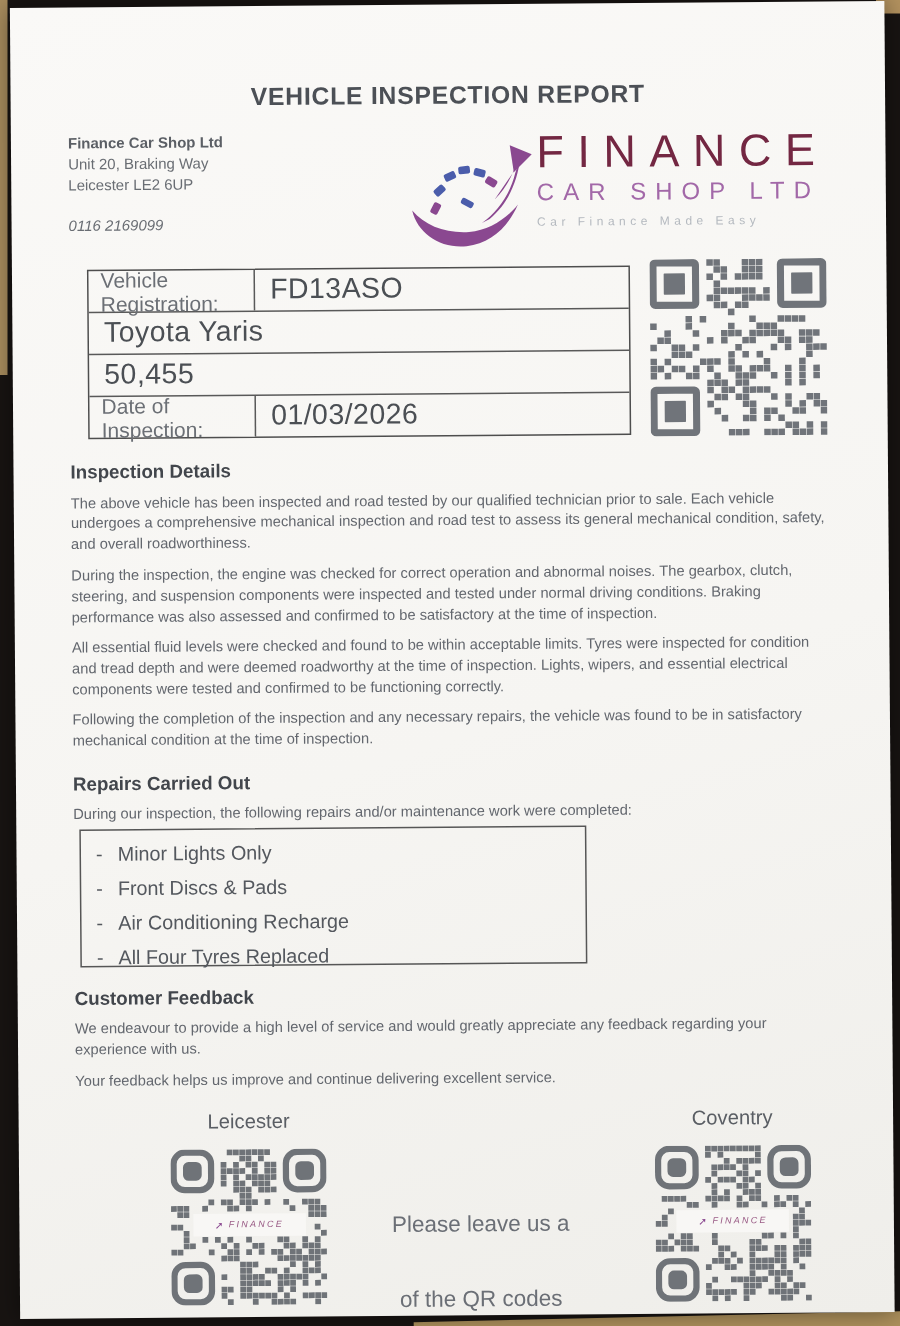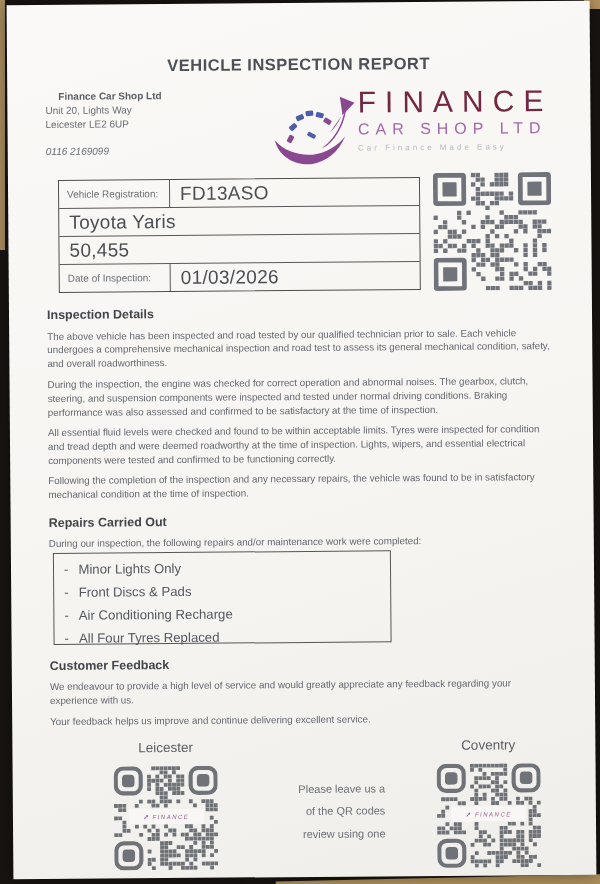--- a/index.html
+++ b/index.html
@@ -19,35 +19,35 @@
     transform:rotate(-0.45deg);transform-origin:50% 50%;
     box-shadow:0 0 16px rgba(0,0,0,.45);
     padding:0 38px;box-sizing:border-box;overflow:hidden;
   }
 
   .doc-title{margin-top:52px;text-align:center;font-size:16.5px;font-weight:bold;
     color:#4c5056;letter-spacing:.5px;}
 
   .header-row{display:flex;justify-content:space-between;margin-top:14px;}
   .company{font-size:10px;color:#696d73;line-height:14px;}
-  .company .co-name{font-weight:bold;color:#5b5f65;margin-left:13px;}
+  .company .co-name{font-weight:bold;color:#5b5f65;}
   .company .co-phone{margin-top:13px;font-style:italic;}
 
   .logo{display:flex;align-items:flex-start;margin-top:0;}
   .logo-badge{width:86px;height:74px;flex:none;margin-top:4px;}
   .logo-text{margin-left:2px;}
   .logo-line1{font-size:30px;line-height:30px;color:#732742;letter-spacing:9px;}
   .logo-line2{font-size:16px;line-height:20px;color:#a268a8;letter-spacing:6px;margin-top:2px;}
   .logo-tagline{font-size:8px;line-height:11px;color:#b4b9bf;letter-spacing:3px;margin-top:3px;}
 
   .vehicle-row{display:flex;margin-top:12px;}
   .vtable{margin-left:12px;width:360px;border:1.6px solid #4e4e4e;align-self:flex-start;}
   .t-row{display:flex;border-bottom:1px solid #595959;height:27px;align-items:center;}
   .t-row:last-child{border-bottom:none;}
-  .t-label{width:102px;flex:none;border-right:1px solid #595959;font-size:10px;
+  .t-label{width:102px;flex:none;border-right:1px solid #595959;font-size:14px;
     color:#6b6f75;padding-left:8px;align-self:stretch;display:flex;align-items:center;}
   .t-value{font-size:19px;color:#4b4f54;padding-left:10px;letter-spacing:.3px;text-align:center;}
   .v-spacer{flex:1;}
   .qr-top{width:118px;height:118px;margin-right:2px;margin-top:-4px;position:relative;}
   .qr-top svg,.qr-sm svg{width:100%;height:100%;display:block;}
 
   .sec-heading{font-size:12.5px;font-weight:bold;color:#42464c;margin-top:13px;line-height:16px;}
   .body-p{font-size:9.8px;color:#63676e;line-height:13.9px;margin-top:6.5px;max-width:525px;}
 
   .repairs-intro{font-size:9.8px;color:#63676e;margin-top:7px;}
@@ -56,21 +56,21 @@
   .repair-item{font-size:13.2px;color:#54585e;line-height:23px;}
   .repair-item .dash{margin-right:10px;}
 
   .qr-row{display:flex;margin-top:11px;}
   .qr-col{width:160px;text-align:center;}
   .qr-col.left{margin-left:46px;}
   .qr-col.right{margin-left:34px;}
   .loc-label{font-size:13.5px;color:#5a5e64;line-height:17px;}
   .qr-sm{width:104px;height:104px;margin:10px auto 0;position:relative;}
   .qr-note{width:150px;padding-top:40px;padding-left:20px;box-sizing:content-box;}
-  .qr-note div{font-size:11px;color:#6b6f76;line-height:22.5px;text-align:right;}
+  .qr-note div{font-size:15px;color:#6b6f76;line-height:22.5px;text-align:center;margin-top:28px;}
 
   .qr-logo-band{
     position:absolute;left:14%;right:14%;top:42%;height:14%;
     background:#f8f7f5;display:flex;align-items:center;justify-content:center;
     font-size:6px;color:#9a5c86;letter-spacing:1.5px;font-style:italic;
   }
   .qr-logo-band::before{content:"➚";margin-right:2px;font-style:normal;color:#8a4890;font-size:7px;}
 </style>
 </head>
 <body>
@@ -79,21 +79,21 @@
 <div class="tan-tr"></div>
 <div class="tan-br"></div>
 
 <div class="paper">
 
   <div class="doc-title">VEHICLE INSPECTION REPORT</div>
 
   <div class="header-row">
     <div class="company">
       <div class="co-name">Finance Car Shop Ltd</div>
-      <div>Unit 20, Lights Way</div>
+      <div>Unit 20, Braking Way</div>
       <div>Leicester LE2 6UP</div>
       <div class="co-phone">0116 2169099</div>
     </div>
 
     <div class="logo">
       <div class="logo-badge">
         <svg viewBox="0 0 100 90" xmlns="http://www.w3.org/2000/svg">
 
           <g>
             <rect x="20" y="52" width="9" height="6" rx="1.5" fill="#8a4890" transform="rotate(-62 24 55)"></rect>

